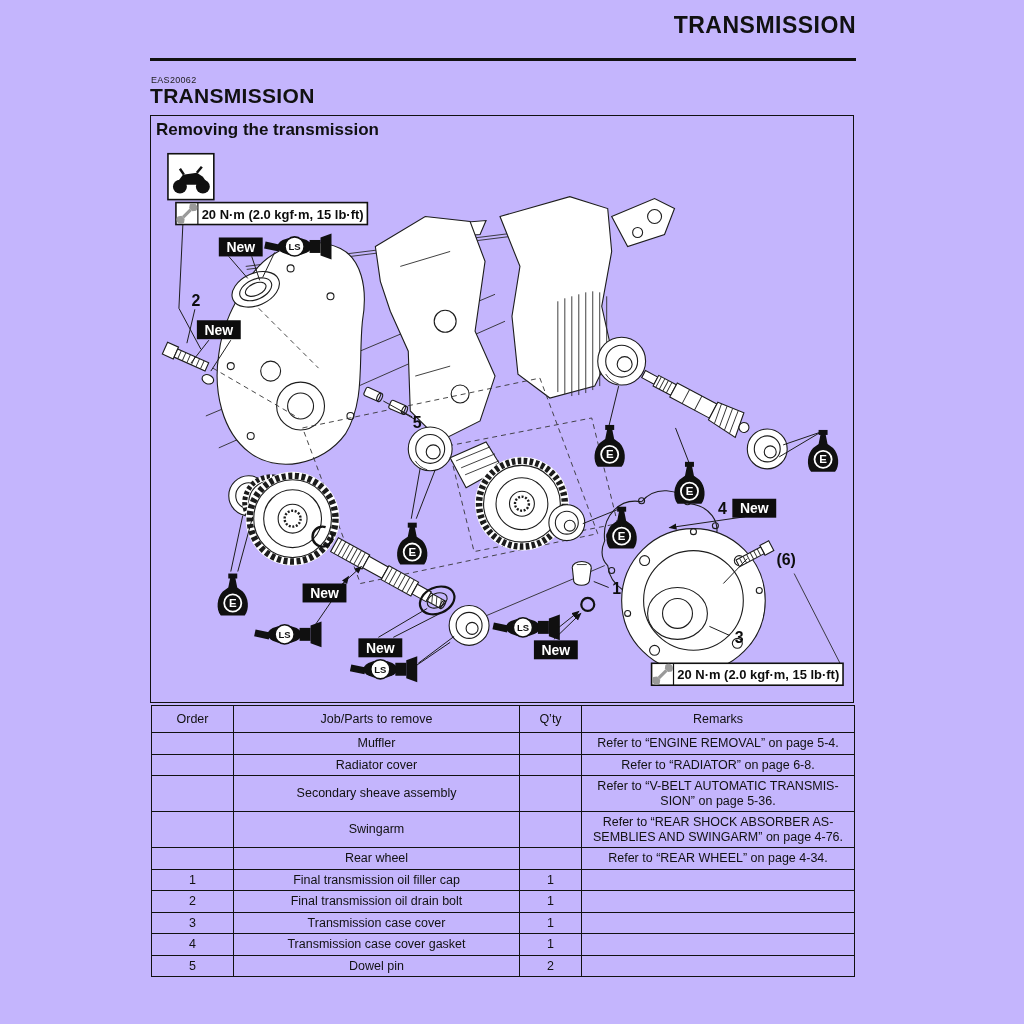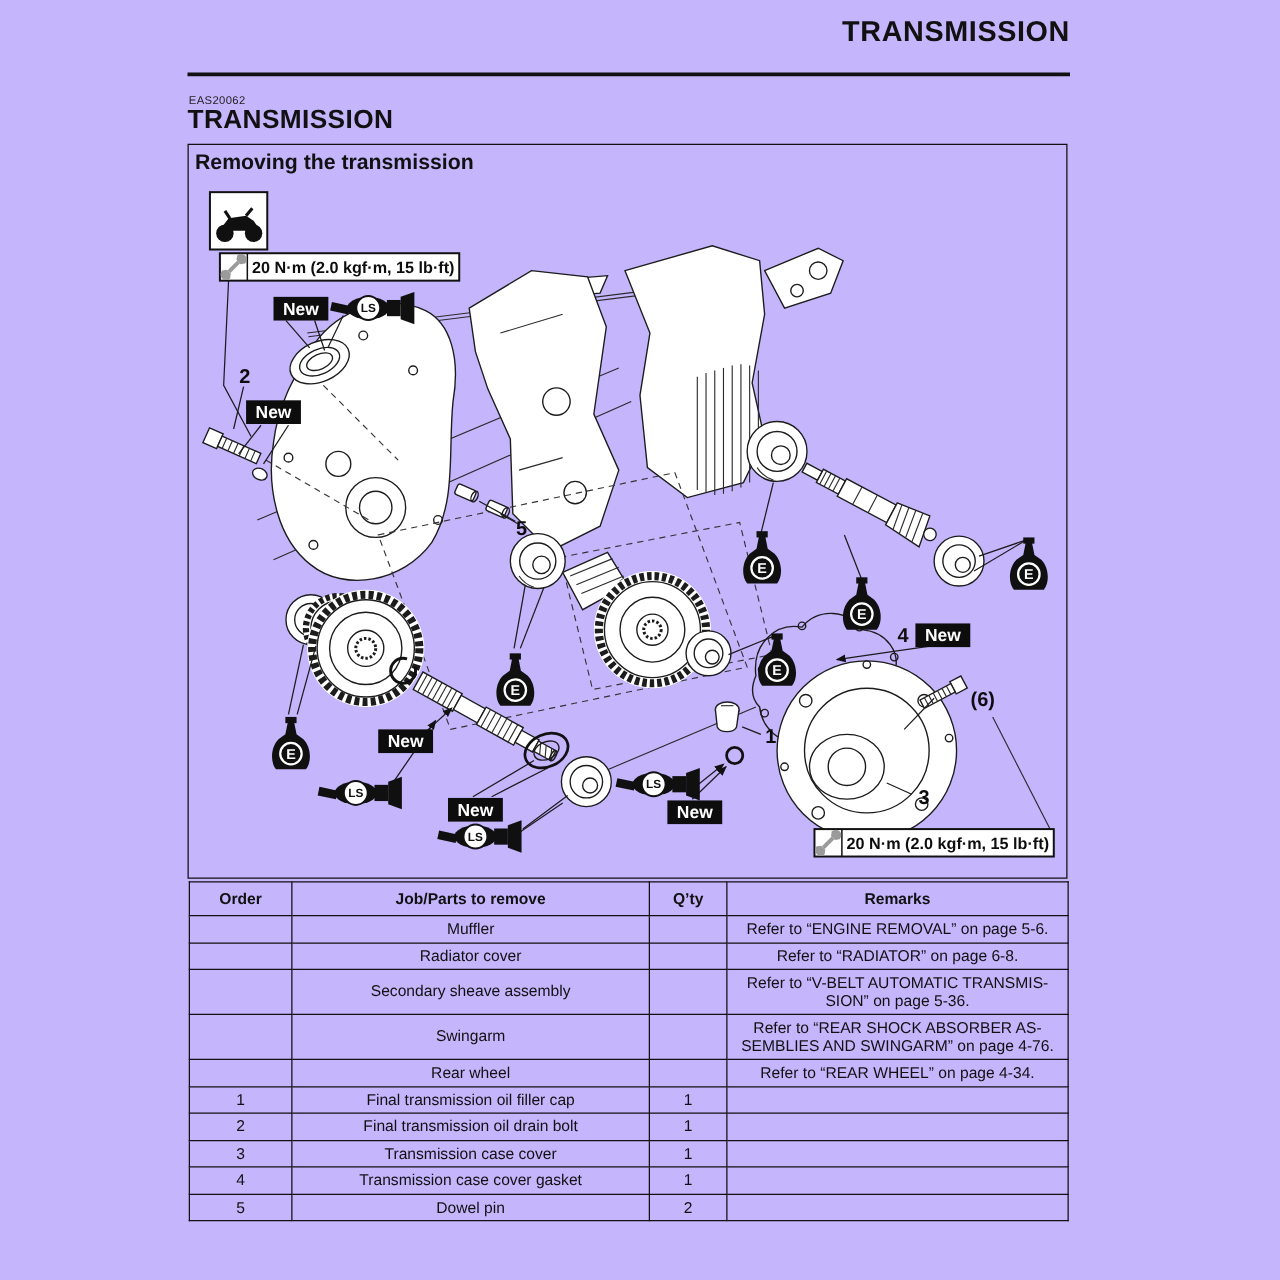--- a/index.html
+++ b/index.html
@@ -12,21 +12,21 @@
   .sec-title{position:absolute;top:84px;left:150px;font-size:21px;font-weight:bold;letter-spacing:.3px;}
   .fig-box{position:absolute;top:115px;left:150px;width:704px;height:588px;
            border:1.6px solid #111;box-sizing:border-box;}
   .fig-title{position:absolute;top:4px;left:5px;font-size:17px;font-weight:bold;}
   .fig-svg{position:absolute;inset:0;width:100%;height:100%;}
   
   .parts-table{position:absolute;top:705px;left:151px;width:703px;border-collapse:collapse;
                table-layout:fixed;font-size:12.5px;}
   .parts-table th,.parts-table td{border:1.3px solid #111;padding:3px 6px;line-height:14.5px;
                vertical-align:middle;overflow:hidden;}
-  .parts-table th{font-weight:bold;text-align:center;height:20px;}
+  .parts-table th{font-weight:normal;text-align:center;height:20px;}
   .col-order{width:82px;} .col-job{width:286px;} .col-qty{width:62px;} .col-remarks{width:273px;}
   td.c-order,td.c-qty{text-align:center;}
   td.c-job,td.c-remarks{text-align:center;}
   
   .ln{fill:none;stroke:#1c1c1c;stroke-width:1.1;}
   .lnf{fill:#ffffff;stroke:#1c1c1c;stroke-width:1.1;}
   .thin{fill:none;stroke:#2a2a2a;stroke-width:0.9;}
   .dash{fill:none;stroke:#333;stroke-width:0.9;stroke-dasharray:5 4;}
   .teeth{fill:none;stroke:#1c1c1c;}
   .new-box{fill:#0d0d0d;}
@@ -425,21 +425,21 @@
         <th>Job/Parts to remove</th>
         <th>Q’ty</th>
         <th>Remarks</th>
       </tr>
     </thead>
     <tbody>
       <tr>
         <td class="c-order"></td>
         <td class="c-job">Muffler</td>
         <td class="c-qty"></td>
-        <td class="c-remarks">Refer to “ENGINE REMOVAL” on page 5-6.</td>
+        <td class="c-remarks">Refer to “ENGINE REMOVAL” on page 5-4.</td>
       </tr>
       <tr>
         <td class="c-order"></td>
         <td class="c-job">Radiator cover</td>
         <td class="c-qty"></td>
         <td class="c-remarks">Refer to “RADIATOR” on page 6-8.</td>
       </tr>
       <tr>
         <td class="c-order"></td>
         <td class="c-job">Secondary sheave assembly</td>

